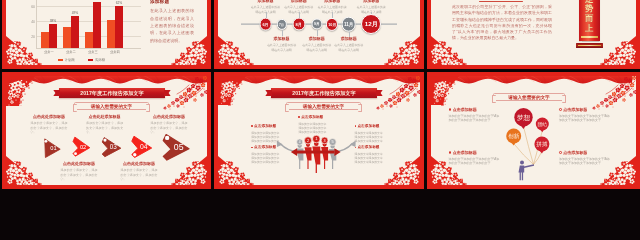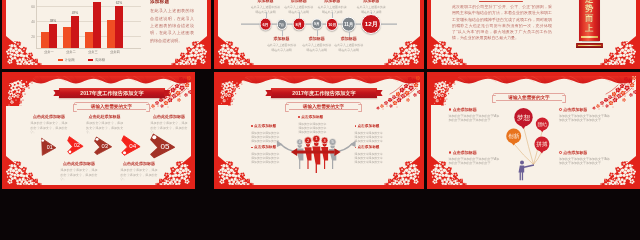--- a/index.html
+++ b/index.html
@@ -3,21 +3,21 @@
 <meta charset="utf-8">
 <style>
 *{margin:0;padding:0;box-sizing:border-box}
 html,body{width:640px;height:195px;overflow:hidden;background:#0a0506}
 body{font-family:"Liberation Sans",sans-serif}
 .grid{position:absolute;left:0;top:0;width:640px;height:195px;background:#0a0506}
 .tile{position:absolute;overflow:hidden}
 #t1{left:2px;top:-48px;width:209px;height:117px}
 #t2{left:214px;top:-48px;width:210px;height:117px}
 #t3{left:427px;top:-48px;width:213px;height:117px}
-#t4{left:2px;top:72px;width:193px;height:117px}
+#t4{left:2px;top:72px;width:209px;height:117px}
 #t5{left:214px;top:72px;width:210px;height:117px}
 #t6{left:427px;top:72px;width:213px;height:117px}
 .slide{position:absolute;left:0;top:0;width:100%;height:100%;background:#e2231a}
 .page{position:absolute;left:4px;top:4px;right:4px;bottom:4px;background:#f8f1e7;overflow:hidden}
 .corner{position:absolute;width:36px;height:30px;display:block}
 .c-bl{left:0;bottom:0}
 .c-br{right:0;bottom:0;transform:scaleX(-1)}
 
 
 .s1-chart{position:absolute;left:20px;top:40px;width:112px;height:57px}

